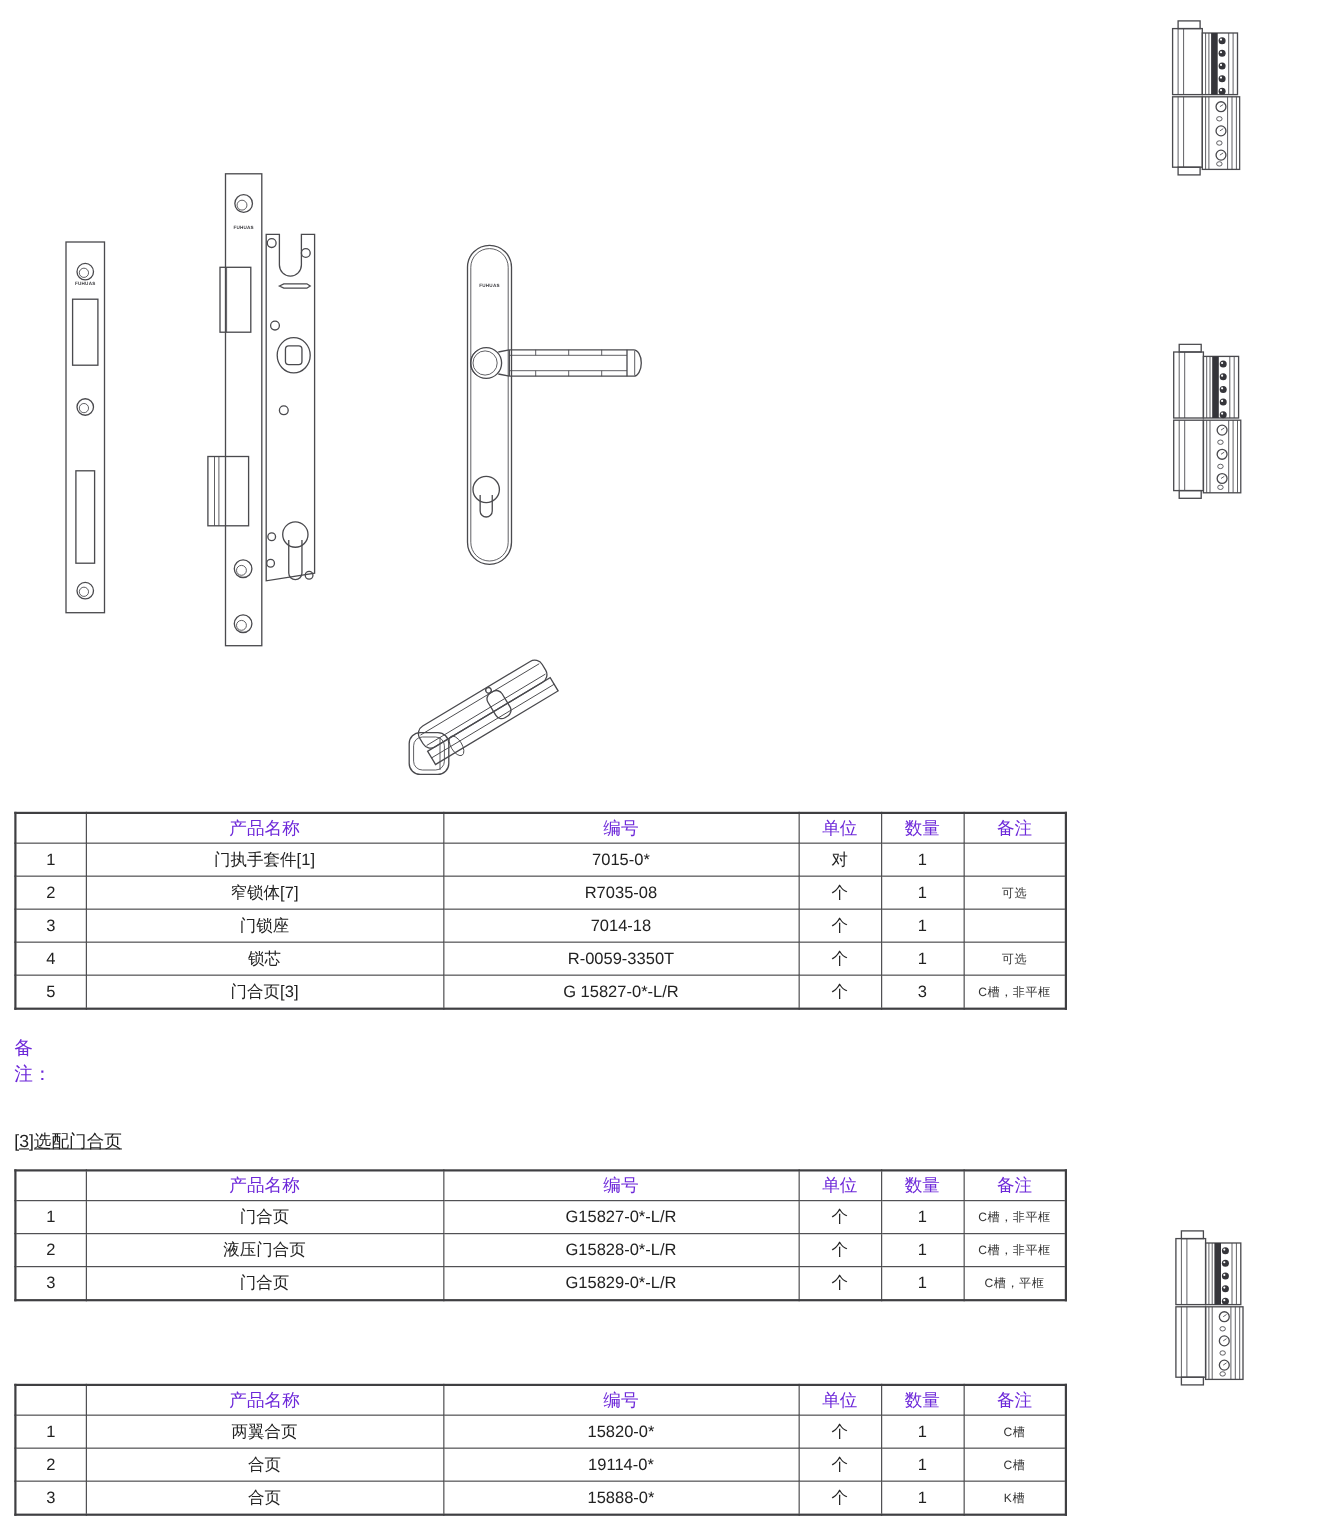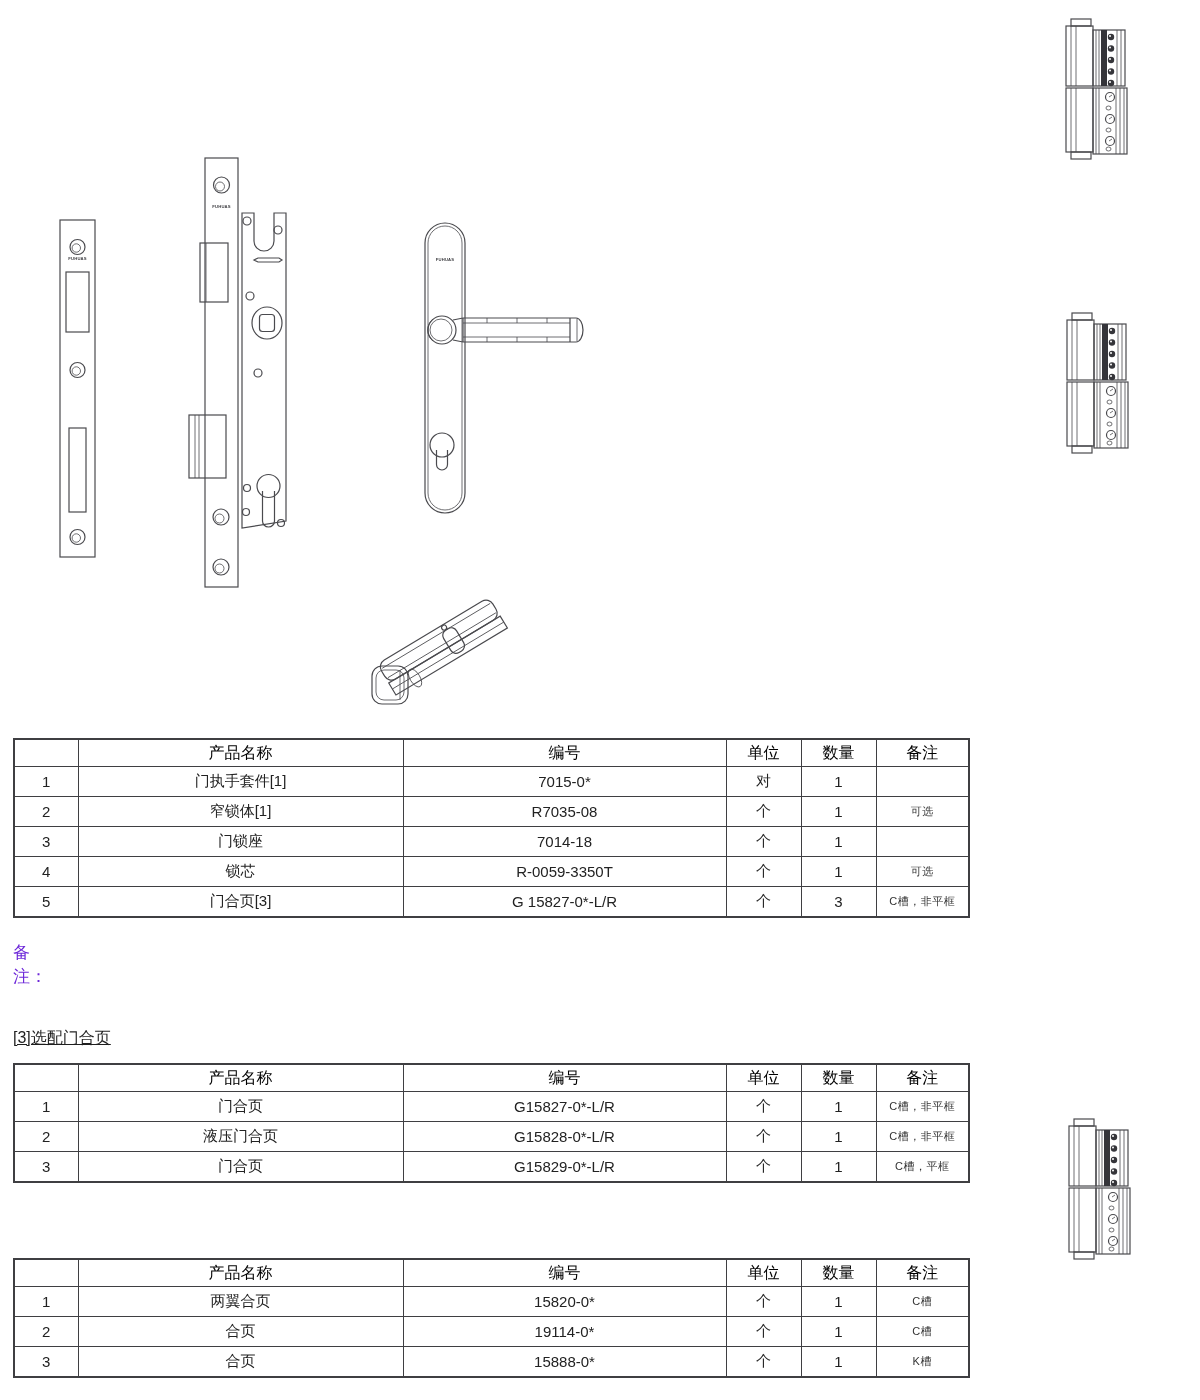--- a/index.html
+++ b/index.html
@@ -14,21 +14,21 @@
   .thin{stroke:#4a4a4e;stroke-width:0.8;fill:none;}
   .darkfill{fill:#35353a;stroke:none;}
   table.parts{
     position:absolute;border-collapse:collapse;table-layout:fixed;background:#fff;
     border:2px solid #3f3f42;
   }
   table.parts th,table.parts td{
     border:1px solid #3f3f42;text-align:center;vertical-align:middle;
     font-weight:normal;white-space:nowrap;overflow:hidden;padding:0;
   }
-  table.parts th{height:26px;font-size:16px;color:#000000;}
+  table.parts th{height:26px;font-size:16px;color:#6d28d9;}
   table.parts td{height:29px;font-size:15px;color:#222;}
   table.parts td.remark{font-size:11px;color:#333;letter-spacing:0.5px;}
   .notes{position:absolute;left:13px;top:941px;font-size:17px;line-height:24px;color:#6d28d9;}
   .notes .lbl{position:absolute;left:0;top:0;}
   .notes .body{margin-left:48px;}
   .sec-title{position:absolute;left:13px;font-size:16px;color:#1f1f1f;text-decoration:underline;}
   .brandtext{font-size:4.2px;font-weight:bold;fill:#3c3c40;letter-spacing:0.2px;}
 </style>
 </head>
 <body>
@@ -200,21 +200,21 @@
       <tr>
         <td>1</td>
         <td>门执手套件[1]</td>
         <td>7015-0*</td>
         <td>对</td>
         <td>1</td>
         <td class="remark"></td>
       </tr>
       <tr>
         <td>2</td>
-        <td>窄锁体[1]</td>
+        <td>窄锁体[7]</td>
         <td>R7035-08</td>
         <td>个</td>
         <td>1</td>
         <td class="remark">可选</td>
       </tr>
       <tr>
         <td>3</td>
         <td>门锁座</td>
         <td>7014-18</td>
         <td>个</td>

